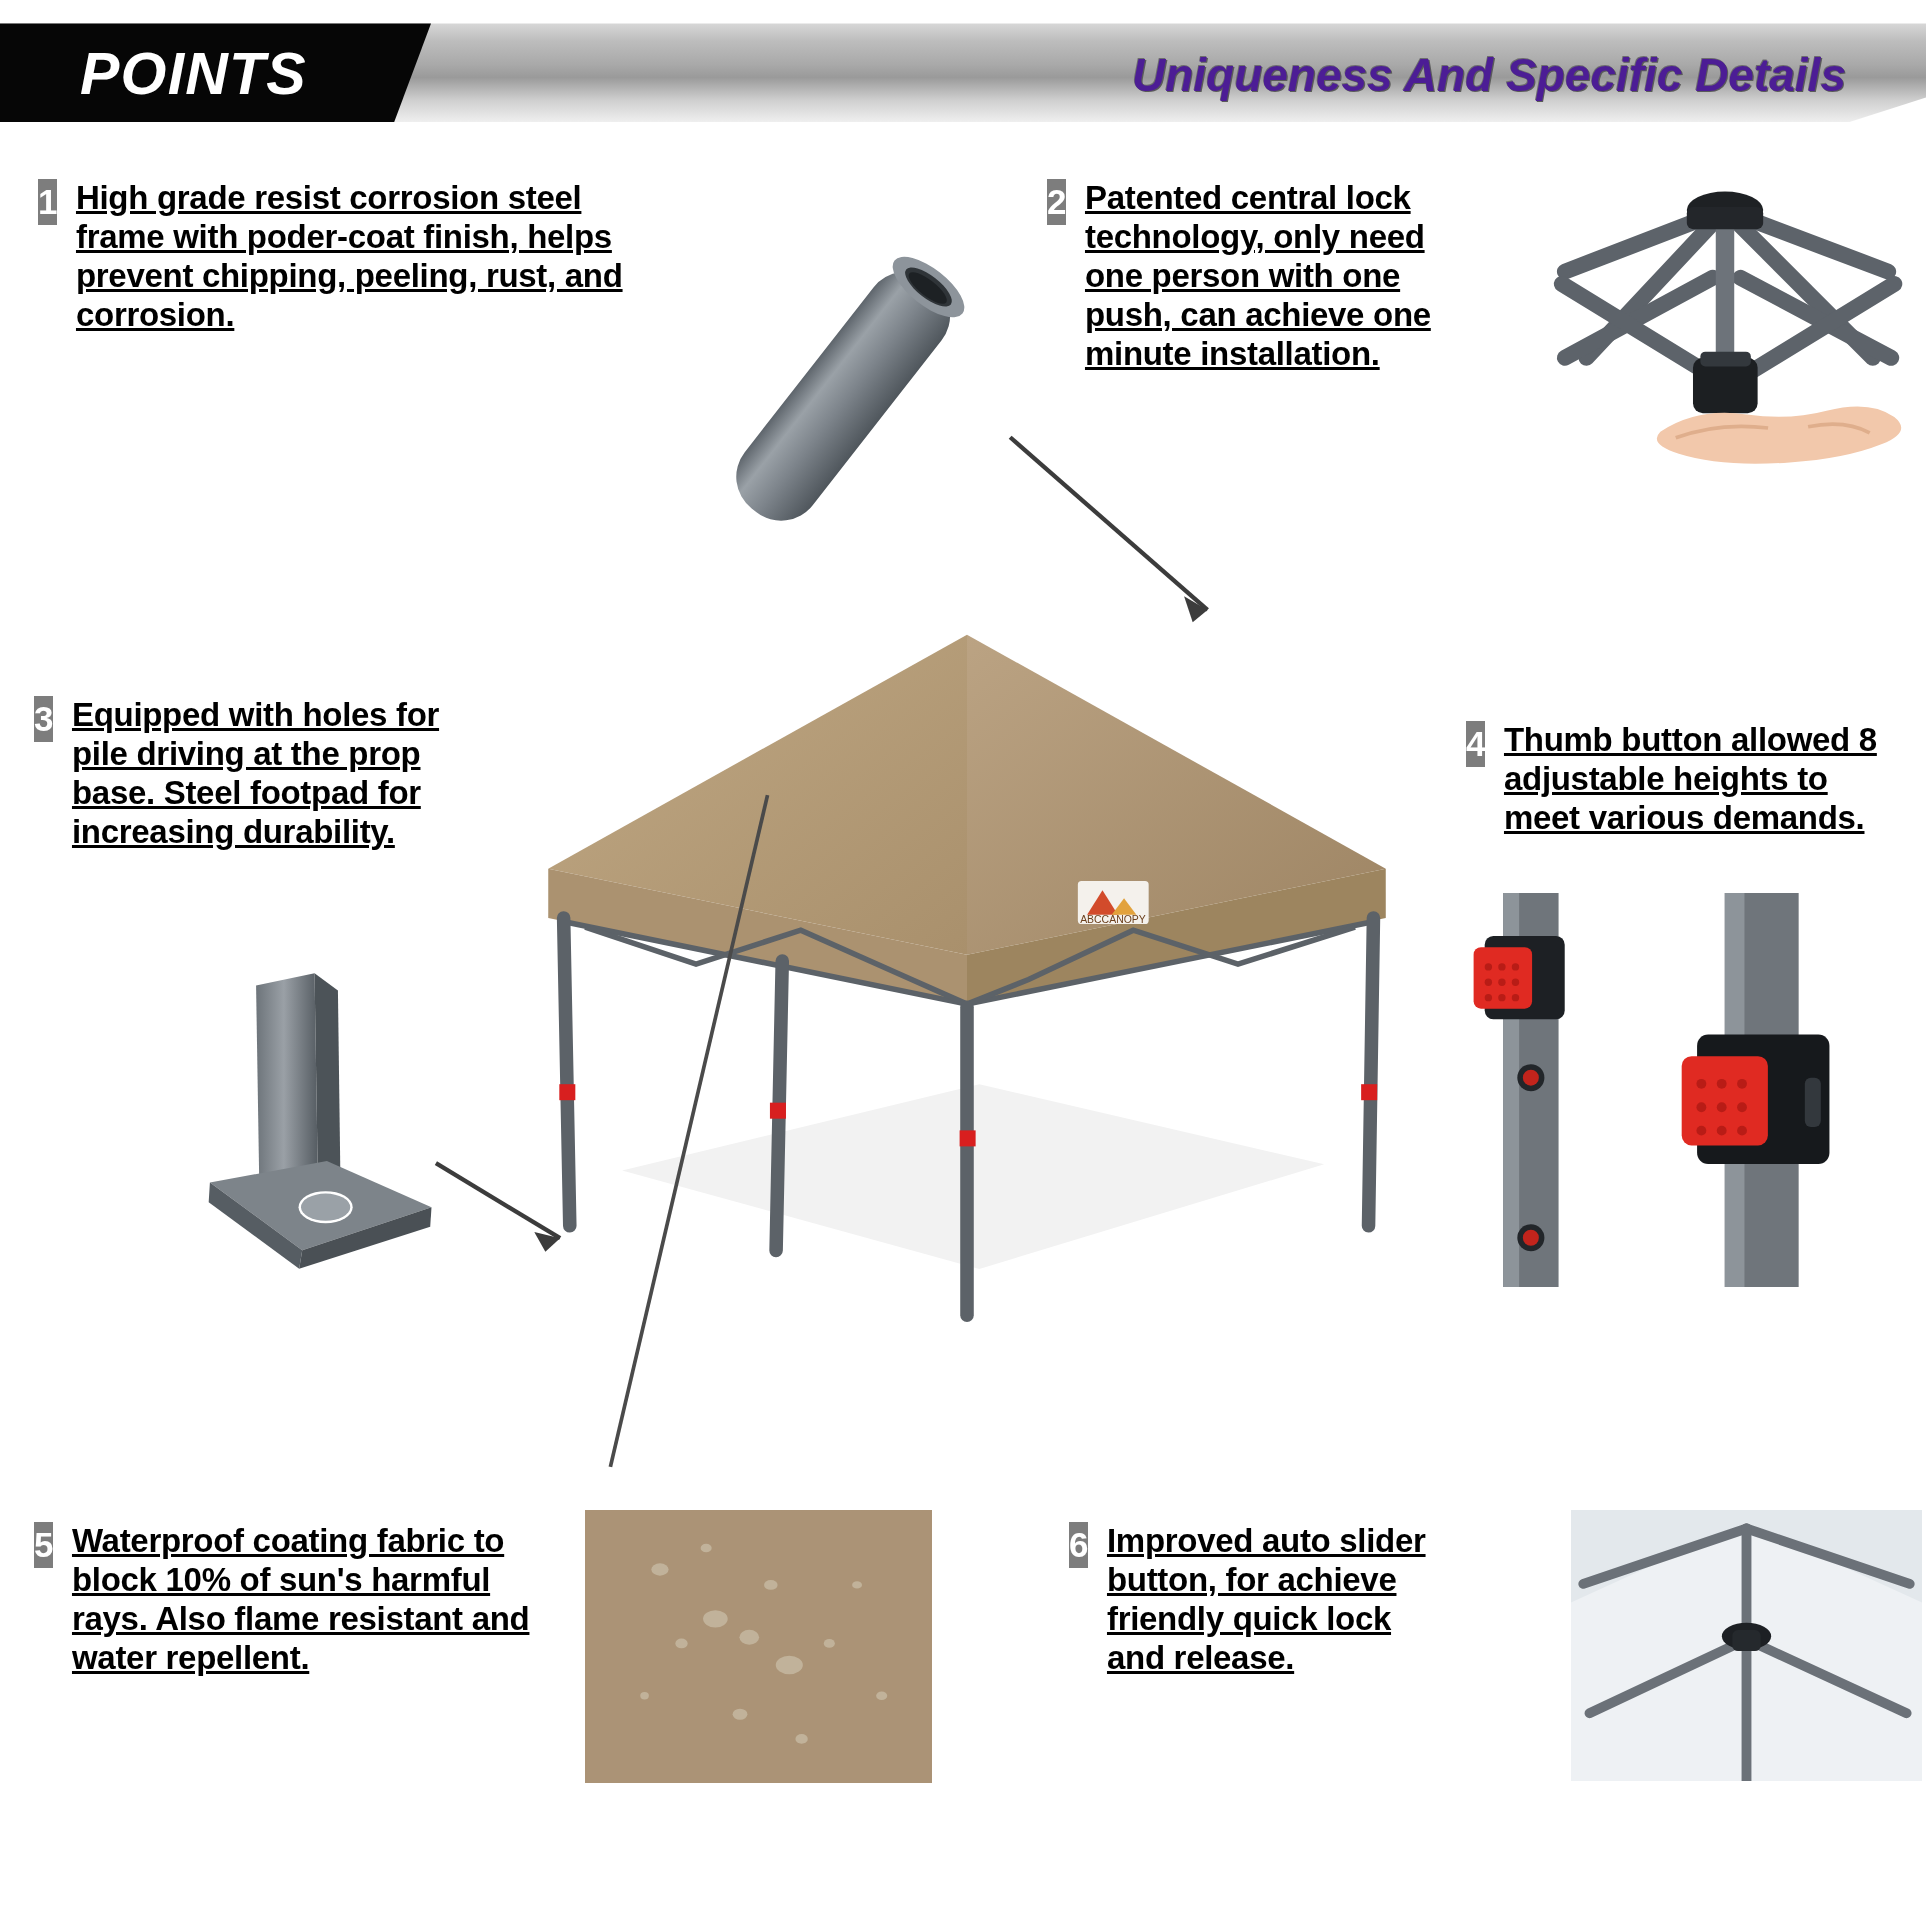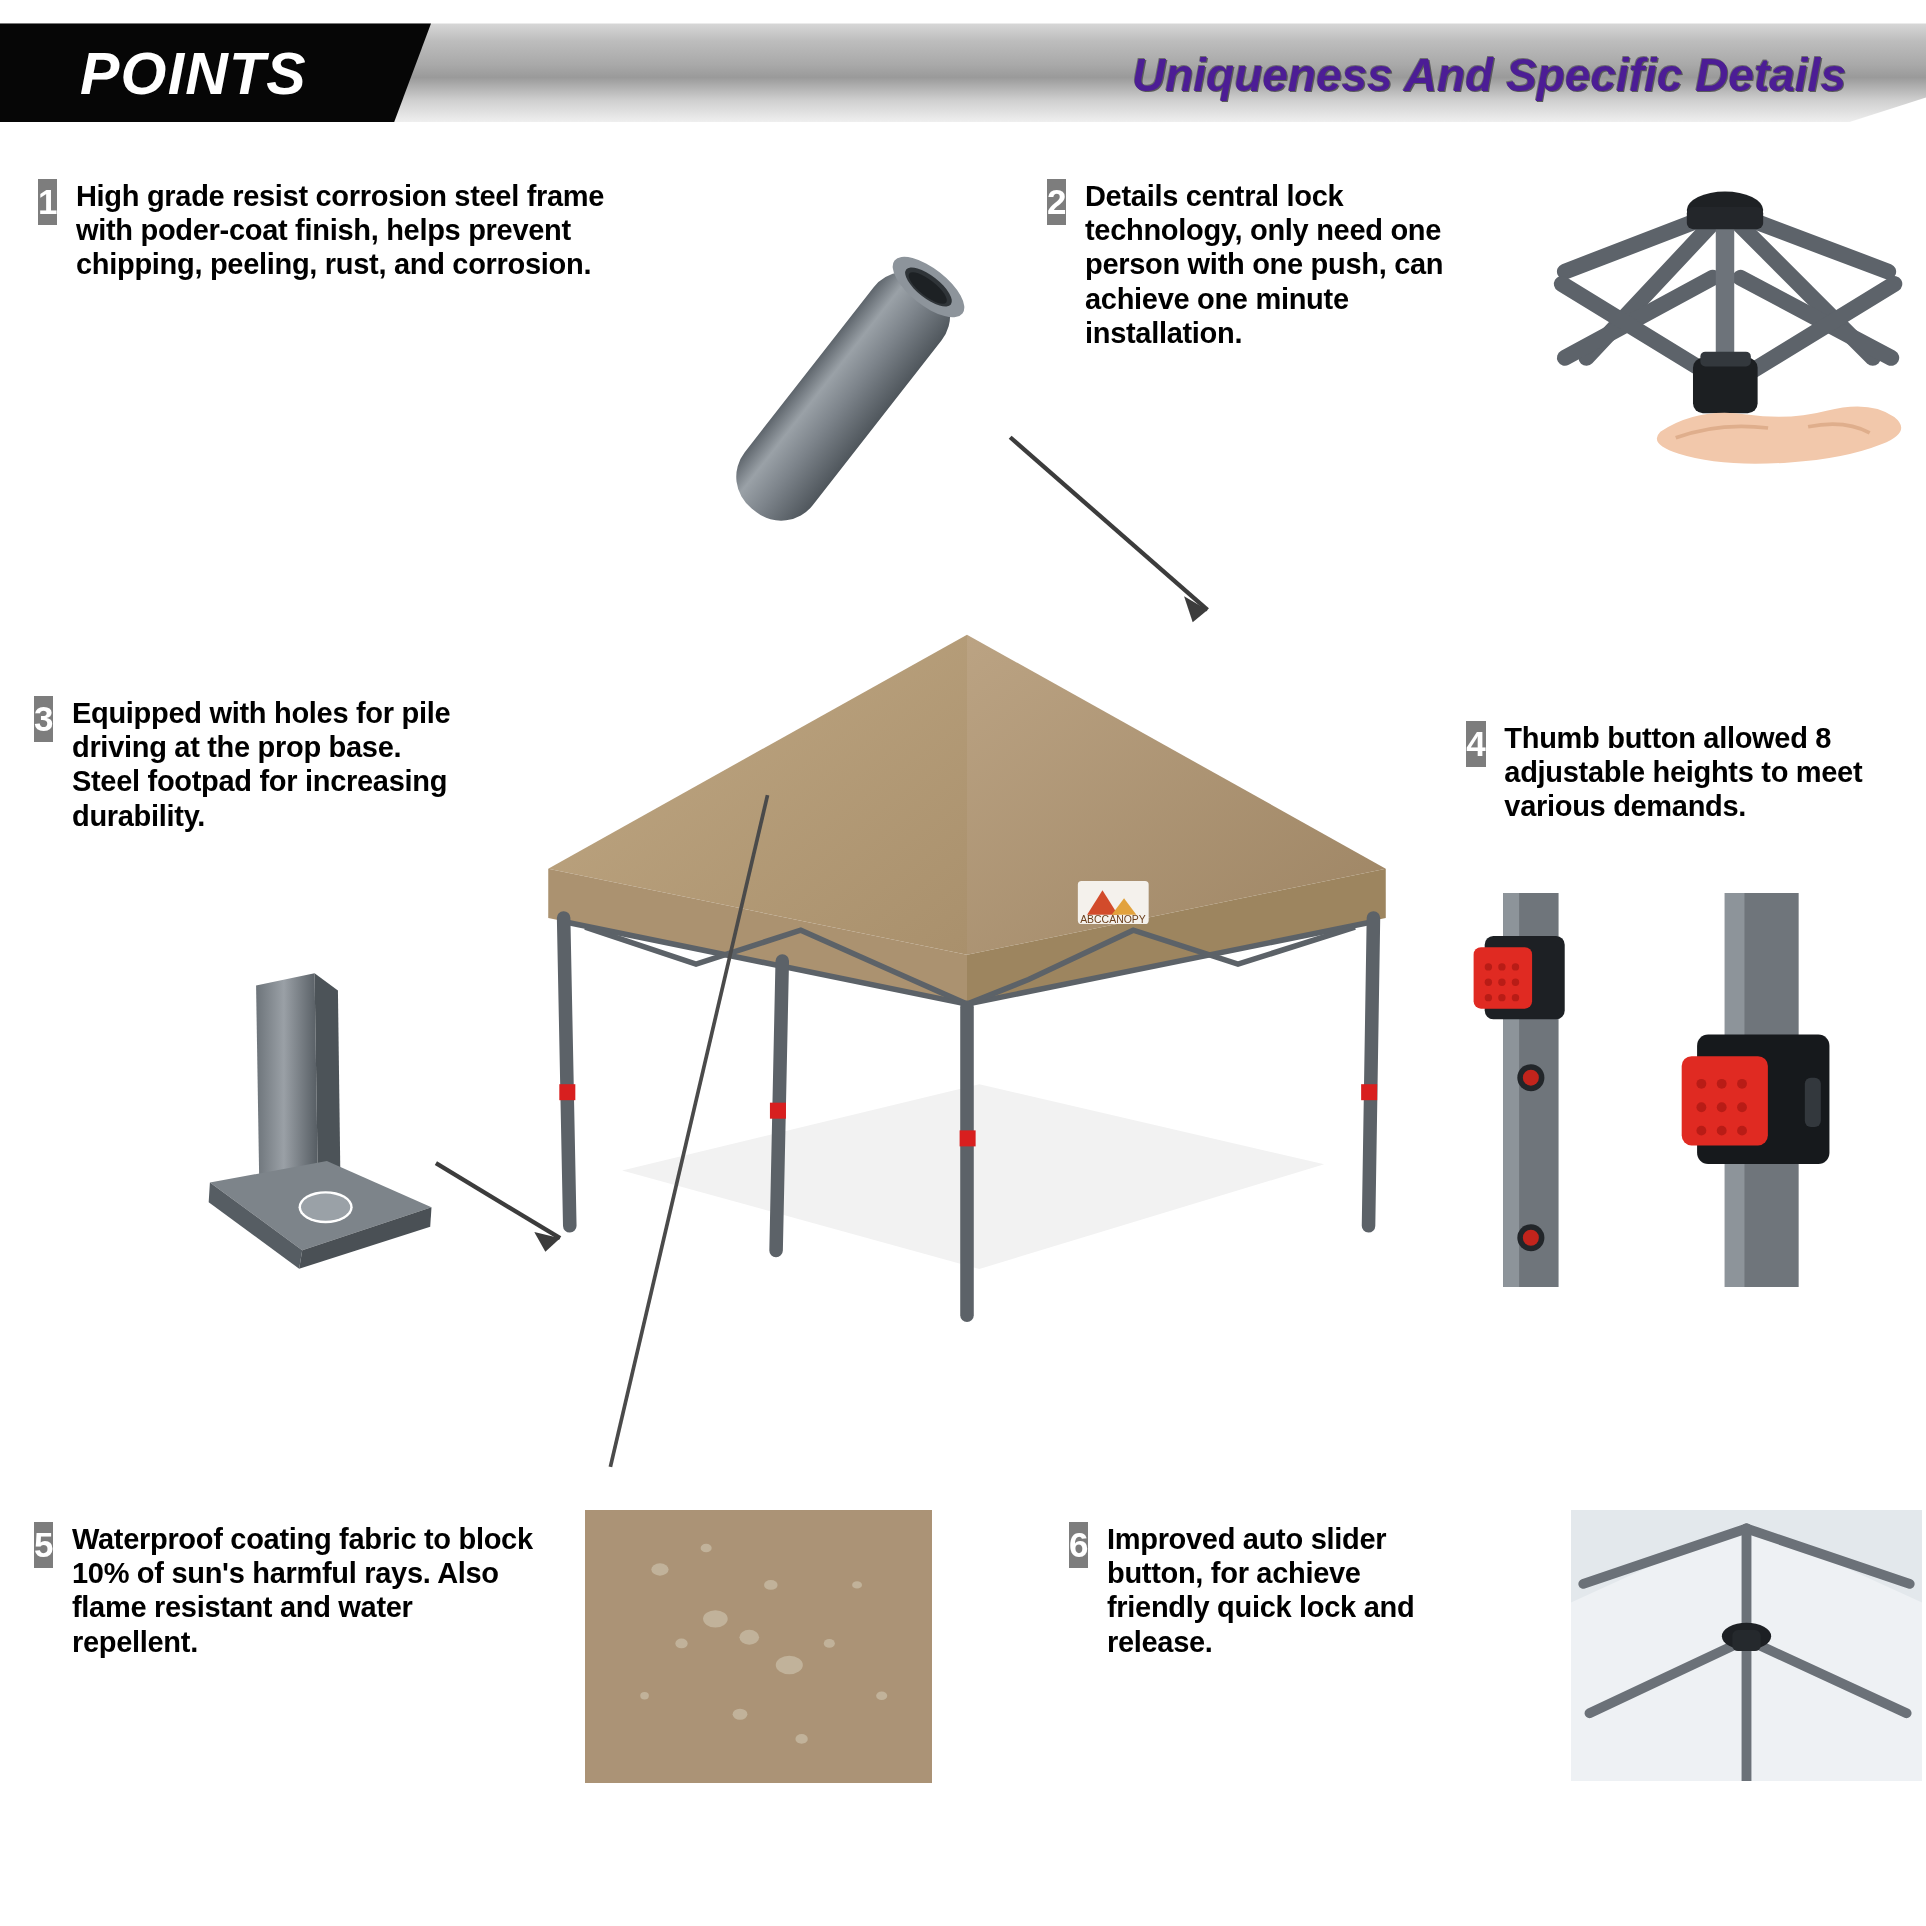--- a/index.html
+++ b/index.html
@@ -16,21 +16,21 @@
   .header-black::after{content:"";position:absolute;left:0;top:0;width:407px;height:99px;
       border-top-right-radius:55px;border-bottom-right-radius:6.2px;}
   .points-label{position:absolute;left:80px;top:17px;font-size:59px;font-style:italic;
       font-weight:bold;color:#ffffff;letter-spacing:1.2px;}
   .header-title{position:absolute;right:80px;top:25px;font-size:46px;font-style:italic;
       font-weight:bold;color:#4c1d95;text-shadow:1.2px 1.2px 0 #5a5a5a,-0.6px -0.6px 0 #6d6d6d;}
 
   
   .badge{display:inline-block;width:46px;height:46px;background:#7d7d7d;color:#fff;
       font-size:35px;font-weight:bold;text-align:center;line-height:46px;vertical-align:top;}
-  .ptext{font-size:29px;font-weight:bold;line-height:1.18;letter-spacing:-0.3px;}
+  .ptext{font-size:33px;font-weight:bold;line-height:1.18;letter-spacing:-0.3px;text-decoration:underline;}
   .point{position:absolute;display:flex;gap:18.5px;}
 
   #point1{left:38px;top:179px;width:616px;}
   #point2{left:1047px;top:179px;width:444px;}
   #point3{left:34px;top:696px;width:419px;}
   #point4{left:1466px;top:721px;width:444px;}
   #point5{left:34px;top:1522px;width:511px;}
   #point6{left:1069px;top:1522px;width:370px;}
 
   
@@ -93,21 +93,21 @@
   <g transform="rotate(38 220 280)">
     <rect x="150" y="30" width="140" height="470" rx="65" fill="url(#tubeg)"></rect>
     <ellipse cx="220" cy="40" rx="70" ry="30" fill="#8d949b"></ellipse>
     <ellipse cx="220" cy="40" rx="46" ry="18" fill="#2f3438"></ellipse>
     <ellipse cx="220" cy="42" rx="38" ry="13" fill="#1d2124"></ellipse>
   </g>
 </svg>
 
 <div class="point" id="point2">
   <div class="badge">2</div>
-  <div class="ptext">Details central lock technology, only need one person with one push, can achieve one minute installation.</div>
+  <div class="ptext">Patented central lock technology, only need one person with one push, can achieve one minute installation.</div>
 </div>
 
 <svg class="gfx" id="centrallock" viewBox="0 0 640 560">
   <rect width="640" height="560" fill="#ffffff"></rect>
   <g stroke="#5d636a" stroke-width="26" fill="none" stroke-linecap="round">
     <line x1="320" y1="60" x2="60" y2="160"></line>
     <line x1="320" y1="60" x2="585" y2="160"></line>
     <line x1="320" y1="60" x2="95" y2="300"></line>
     <line x1="320" y1="60" x2="560" y2="300"></line>
     <line x1="60" y1="300" x2="300" y2="170"></line>

